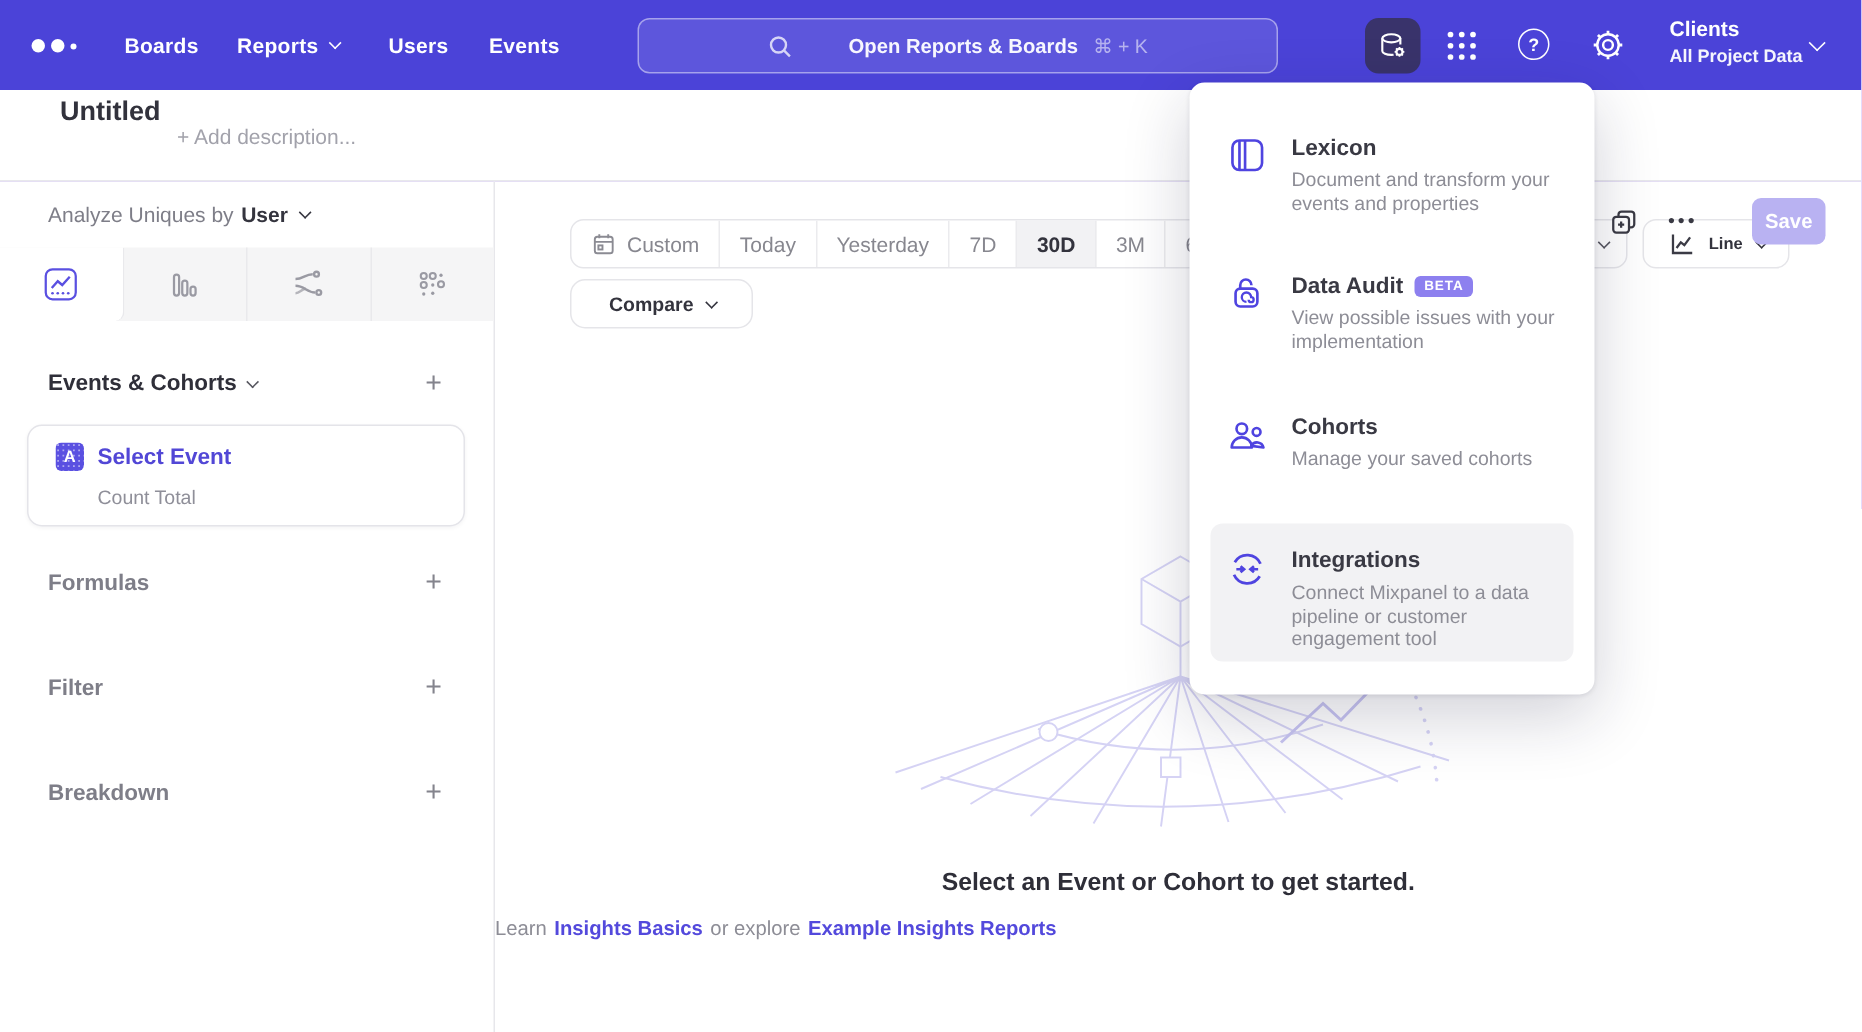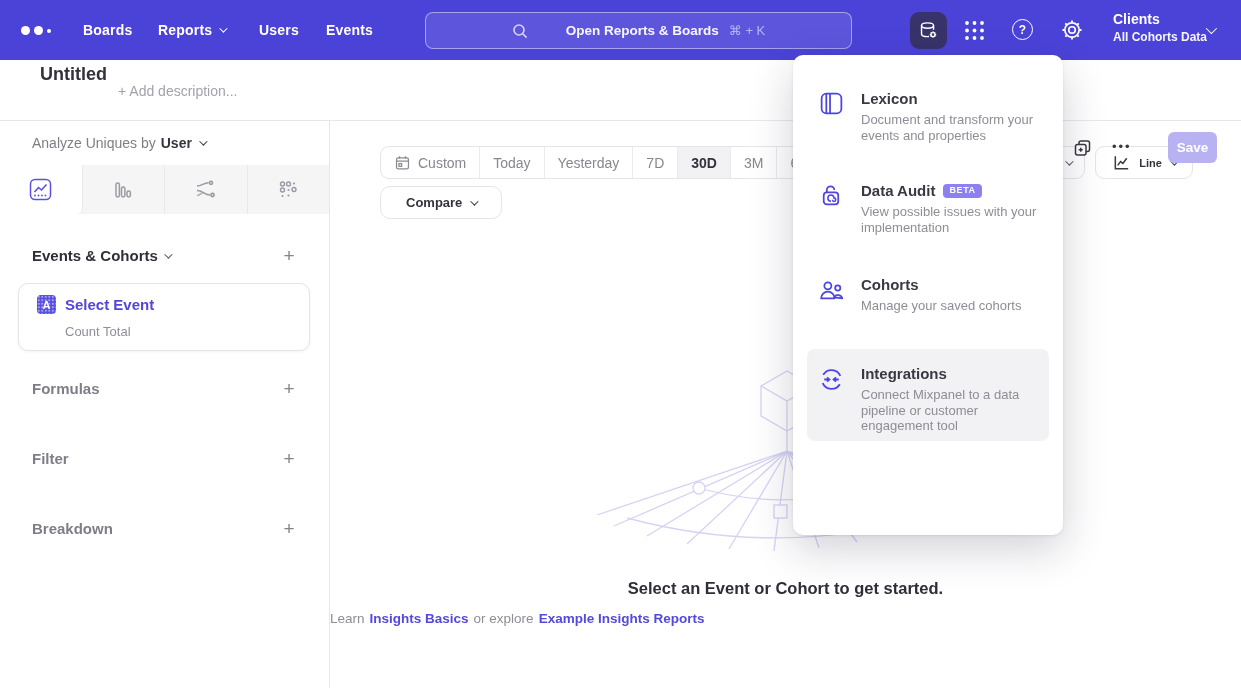--- a/index.html
+++ b/index.html
@@ -87,21 +87,21 @@
   .linebtn { position:absolute; left:765px; top:25px; width:98px; height:33px; border:1px solid #e5e5e9;
     border-radius:9px; background:#fff; display:flex; align-items:center; justify-content:center; gap:8px;
     font-size:11px; font-weight:600; color:#33333d; cursor:pointer; z-index:2; }
   .watermark { position:absolute; left:262px; top:242px; z-index:0; }
   .empty-title { position:absolute; left:0; right:0; top:458px; text-align:center;
     font-size:16.5px; font-weight:700; color:#2e2e38; z-index:1; }
   .empty-sub { position:absolute; left:0; right:0; top:490px; display:flex; justify-content:flex-start;
     gap:5px; font-size:13.5px; color:#8d8d96; z-index:1; }
   .empty-sub .lnk { color:#5349dc; font-weight:700; cursor:pointer; }
   
-  .panel { position:absolute; left:793px; top:55px; width:270px; height:480px; background:#fff;
+  .panel { position:absolute; left:793px; top:55px; width:270px; height:408px; background:#fff;
     border-radius:10px; box-shadow:0 1px 3px rgba(25,25,60,0.10), 0 14px 44px rgba(25,25,60,0.20); z-index:40; }
   .mi { position:absolute; left:14px; right:14px; border-radius:8px; padding:5px 0 0 54px; cursor:pointer; }
   .mi .ic { position:absolute; left:10px; top:4px; width:28px; height:28px; color:#4f44e0;
     display:flex; align-items:center; justify-content:center; }
   .mi .ttl { font-size:15px; font-weight:700; color:#393943; display:flex; align-items:center; gap:8px; }
   .mi .dsc { margin-top:5px; font-size:13px; line-height:15.5px; color:#8d8d96; width:186px; }
   .mi.hl { background:#f2f2f4; padding-top:16px; }
   .mi.hl .ic { top:16px; }
   .beta { background:#8d80ef; color:#fff; font-size:9px; font-weight:700; letter-spacing:.6px;
     padding:2.5px 6px; border-radius:4px; line-height:1; }
@@ -170,21 +170,21 @@
     </div>
     <div class="nav-iconbtn" style="left:1059px; top:17px;">
       <svg width="26" height="26" viewBox="0 0 24 24" fill="none" stroke="#fff" stroke-width="1.5">
         <circle cx="12" cy="12" r="3"></circle>
         <circle cx="12" cy="12" r="6.6"></circle>
         <path d="M12 3.2v2.2 M12 18.6v2.2 M3.2 12h2.2 M18.6 12h2.2 M5.8 5.8l1.6 1.6 M16.6 16.6l1.6 1.6 M18.2 5.8l-1.6 1.6 M7.4 16.6l-1.6 1.6" stroke-width="1.7"></path>
       </svg>
     </div>
     <div class="project">
       <div class="org">Clients</div>
-      <div class="nm">All Cohorts Data</div>
+      <div class="nm">All Project Data</div>
     </div>
     <span class="project-chev chev"></span>
   </header>
 
   <div class="rheader">
     <div class="rtitle">Untitled</div>
     <div class="rdesc">+ Add description...</div>
     <div class="hicon" style="left:1072px;">
       <svg width="21" height="21" viewBox="0 0 21 21" fill="none" stroke="#3a3a44" stroke-width="1.5">
         <rect x="7" y="3" width="10.5" height="10.5" rx="2"></rect>

